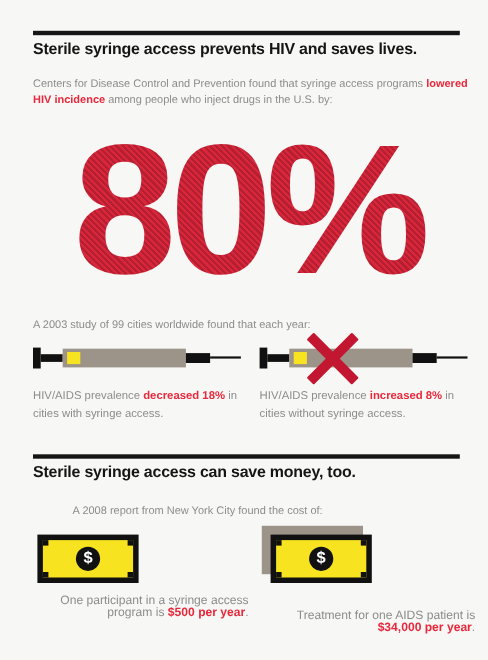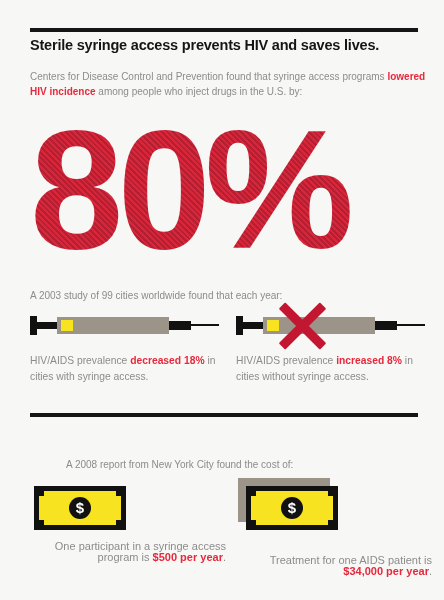--- a/index.html
+++ b/index.html
@@ -70,21 +70,21 @@
     left: 30px;
     top: 104px;
     width: 392px;
     height: 172px;
   }
   .bignum {
     font-size: 168px;
     font-weight: bold;
     line-height: 172px;
     letter-spacing: -6px;
-    text-align: left;
+    text-align: center;
     font-family: "Liberation Sans", sans-serif;
     background-image: repeating-linear-gradient(
         45deg,
         #d8263b 0px, #d8263b 2px,
         #b51f31 2px, #b51f31 4px);
     -webkit-background-clip: text;
     background-clip: text;
     color: transparent;
     -webkit-text-fill-color: transparent;
     user-select: none;
@@ -293,20 +293,21 @@
       <span class="x2"></span>
     </div>
   </div>
 
   <div class="syr-caption cap-right">
     <span>HIV/AIDS prevalence </span><span class="hl-red">increased 8%</span><span> in cities without syringe access.</span>
   </div>
 
   <div class="rule rule-bottom"></div>
 
+  <div class="heading heading-2">Sterile syringe access can save money, too.</div>
 
   <div class="body-text lead-2008">A 2008 report from New York City found the cost of:</div>
 
   <div class="bill-wrap bill-left">
     <div class="bill">
       <div class="bill-face">
         <div class="bill-coin">$</div>
       </div>
     </div>
   </div>

